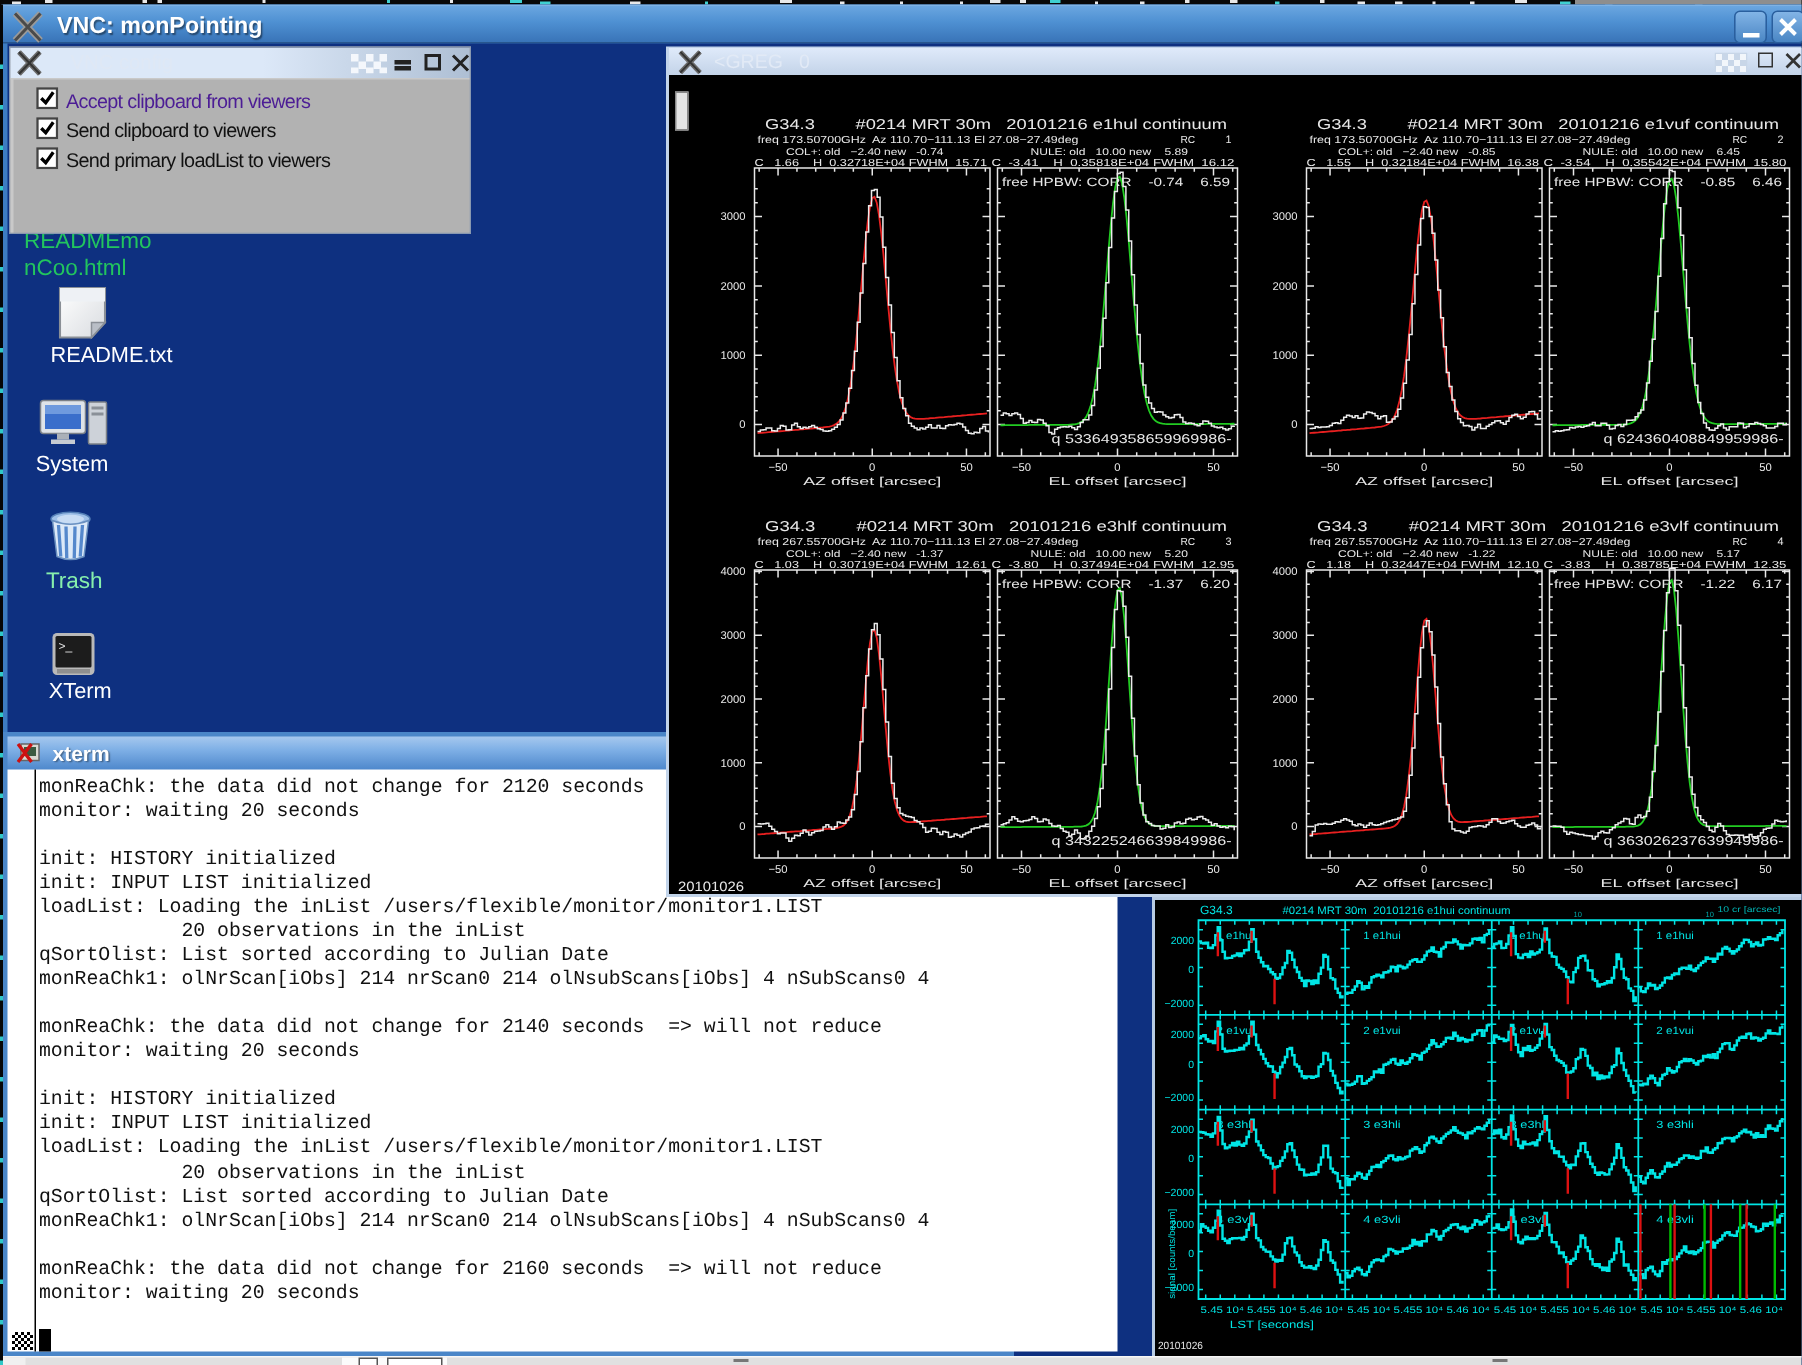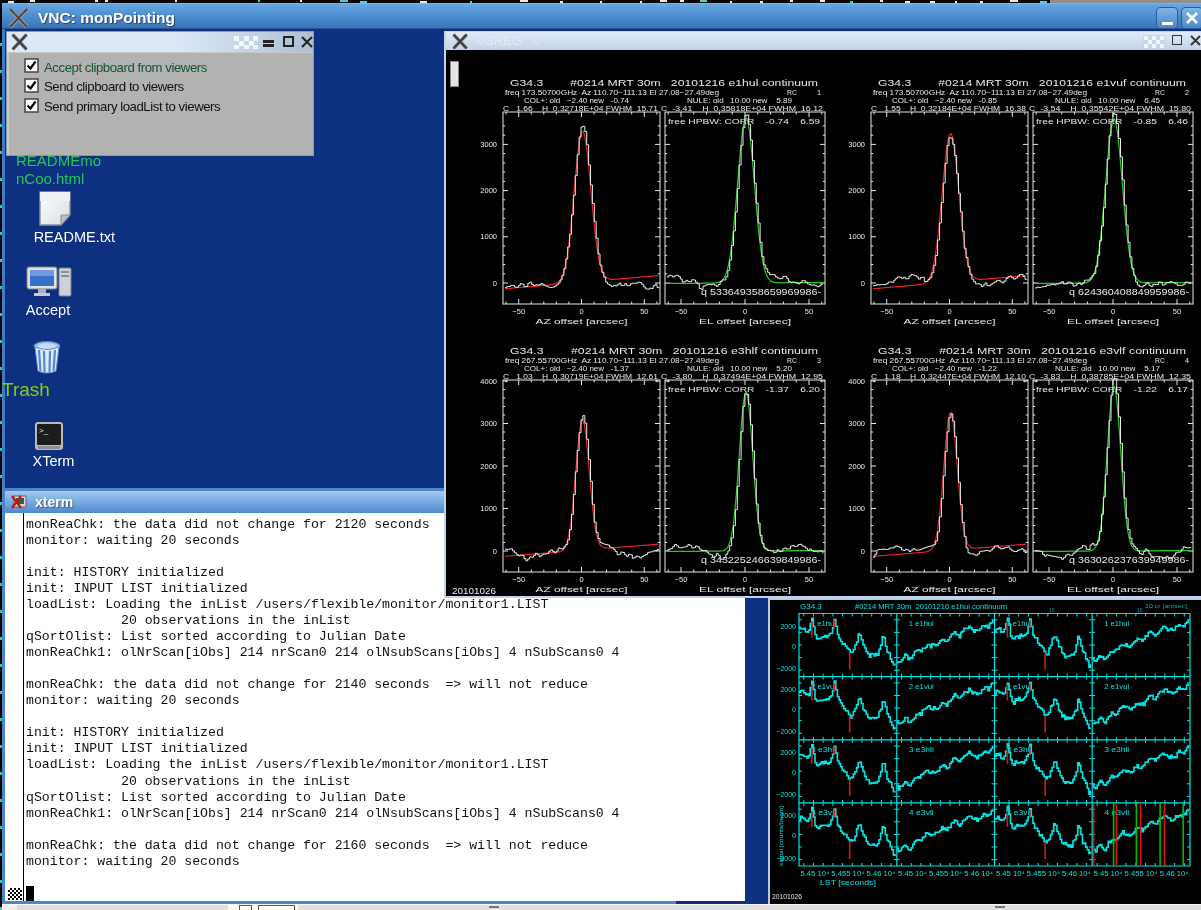--- a/index.html
+++ b/index.html
@@ -79,29 +79,29 @@
 <svg class="abs" style="left:26px;top:266px" width="46" height="34" viewBox="0 0 46 34">
   <rect x="1" y="1" width="30" height="22" rx="2" fill="#dfe3e8" stroke="#7b8087"></rect>
   <rect x="4" y="4" width="24" height="16" fill="#3a6ecb"></rect>
   <rect x="4" y="4" width="24" height="6" fill="#6f9ade"></rect>
   <rect x="12" y="23" width="8" height="4" fill="#aab0b8"></rect>
   <rect x="8" y="27" width="16" height="3" fill="#c6cbd2"></rect>
   <rect x="33" y="2" width="12" height="28" rx="1" fill="#cdd2d9" stroke="#7b8087"></rect>
   <rect x="35" y="5" width="8" height="2" fill="#8a9098"></rect>
   <rect x="35" y="9" width="8" height="2" fill="#8a9098"></rect>
 </svg>
-<div class="abs" style="left:0px;top:302px;width:96px;text-align:center;color:#fff;font-size:14.5px">Accept</div>
+<div class="abs" style="left:0px;top:302px;width:96px;text-align:center;color:#fff;font-size:14.5px">System</div>
 
 <svg class="abs" style="left:32px;top:340px" width="30" height="34" viewBox="0 0 30 34">
   <ellipse cx="15" cy="6" rx="13" ry="4.5" fill="#9fc0e8" stroke="#5580b8"></ellipse>
   <path d="M3 7 L6 31 Q15 35 24 31 L27 7 Q15 12 3 7 Z" fill="#dce9f8" stroke="#6a90c0"></path>
   <path d="M7 10 L8.5 31 M12 11 L12.5 32 M18 11 L17.5 32 M23 10 L21.5 31" stroke="#5588cc" stroke-width="2.2" fill="none"></path>
   <ellipse cx="15" cy="6" rx="9" ry="2.8" fill="#c8dcf4"></ellipse>
 </svg>
-<div class="abs" style="left:2px;top:379px;width:95px;color:#84cc16;font-size:19px">Trash</div>
+<div class="abs" style="left:2px;top:379px;width:95px;text-align:center;color:#86efac;font-size:15px">Trash</div>
 
 <svg class="abs" style="left:34px;top:421px" width="30" height="30" viewBox="0 0 30 30">
   <rect x="1" y="1" width="28" height="28" rx="3" fill="#b9b9b9"></rect>
   <rect x="3" y="3" width="24" height="21" rx="1" fill="#1c1c1c"></rect>
   <text x="5" y="12" font-size="8" fill="#e8e8e8" font-family="Liberation Mono,monospace">&gt;_</text>
   <rect x="4" y="25" width="22" height="3" fill="#8f8f8f"></rect>
 </svg>
 <div class="abs" style="left:5px;top:453px;width:97px;text-align:center;color:#fff;font-size:14.5px">XTerm</div>
 
 <div class="abs" style="left:2px;top:488px;width:674px;height:416px;background:#4a86c8">
@@ -398,21 +398,21 @@
     <svg class="abs" style="left:294px;top:4px" width="13" height="13">
         <path d="M1 1 L11 11 M11 1 L1 11" stroke="#222" stroke-width="2"></path>
       </svg>
   </div>
   <div class="abs" style="left:0;top:20px;width:306px;height:103px;background:#b2b2b2;border-left:2px solid #c9c9c9;border-top:1px solid #c9c9c9"></div>
 
   <svg class="abs" style="left:17px;top:26px" width="15" height="15">
       <rect x="1" y="1" width="13" height="13" fill="#fff" stroke="#444" stroke-width="1.5"></rect>
       <path d="M3.5 7.5 L6.5 10.5 L11.5 3.5" stroke="#000" stroke-width="2.2" fill="none"></path>
     </svg>
-  <div class="abs" style="left:37px;top:28px;font-size:13.2px;letter-spacing:-0.45px;color:#14532d">Accept clipboard from viewers</div>
+  <div class="abs" style="left:37px;top:28px;font-size:13.2px;letter-spacing:-0.45px;color:#4c1d95">Accept clipboard from viewers</div>
   <svg class="abs" style="left:17px;top:45.5px" width="15" height="15">
       <rect x="1" y="1" width="13" height="13" fill="#fff" stroke="#444" stroke-width="1.5"></rect>
       <path d="M3.5 7.5 L6.5 10.5 L11.5 3.5" stroke="#000" stroke-width="2.2" fill="none"></path>
     </svg>
   <div class="abs" style="left:37px;top:47px;font-size:13.2px;letter-spacing:-0.45px;color:#111">Send clipboard to viewers</div>
   <svg class="abs" style="left:17px;top:65.5px" width="15" height="15">
       <rect x="1" y="1" width="13" height="13" fill="#fff" stroke="#444" stroke-width="1.5"></rect>
       <path d="M3.5 7.5 L6.5 10.5 L11.5 3.5" stroke="#000" stroke-width="2.2" fill="none"></path>
     </svg>
   <div class="abs" style="left:37px;top:67px;font-size:13.2px;letter-spacing:-0.45px;color:#111">Send primary loadList to viewers</div>

